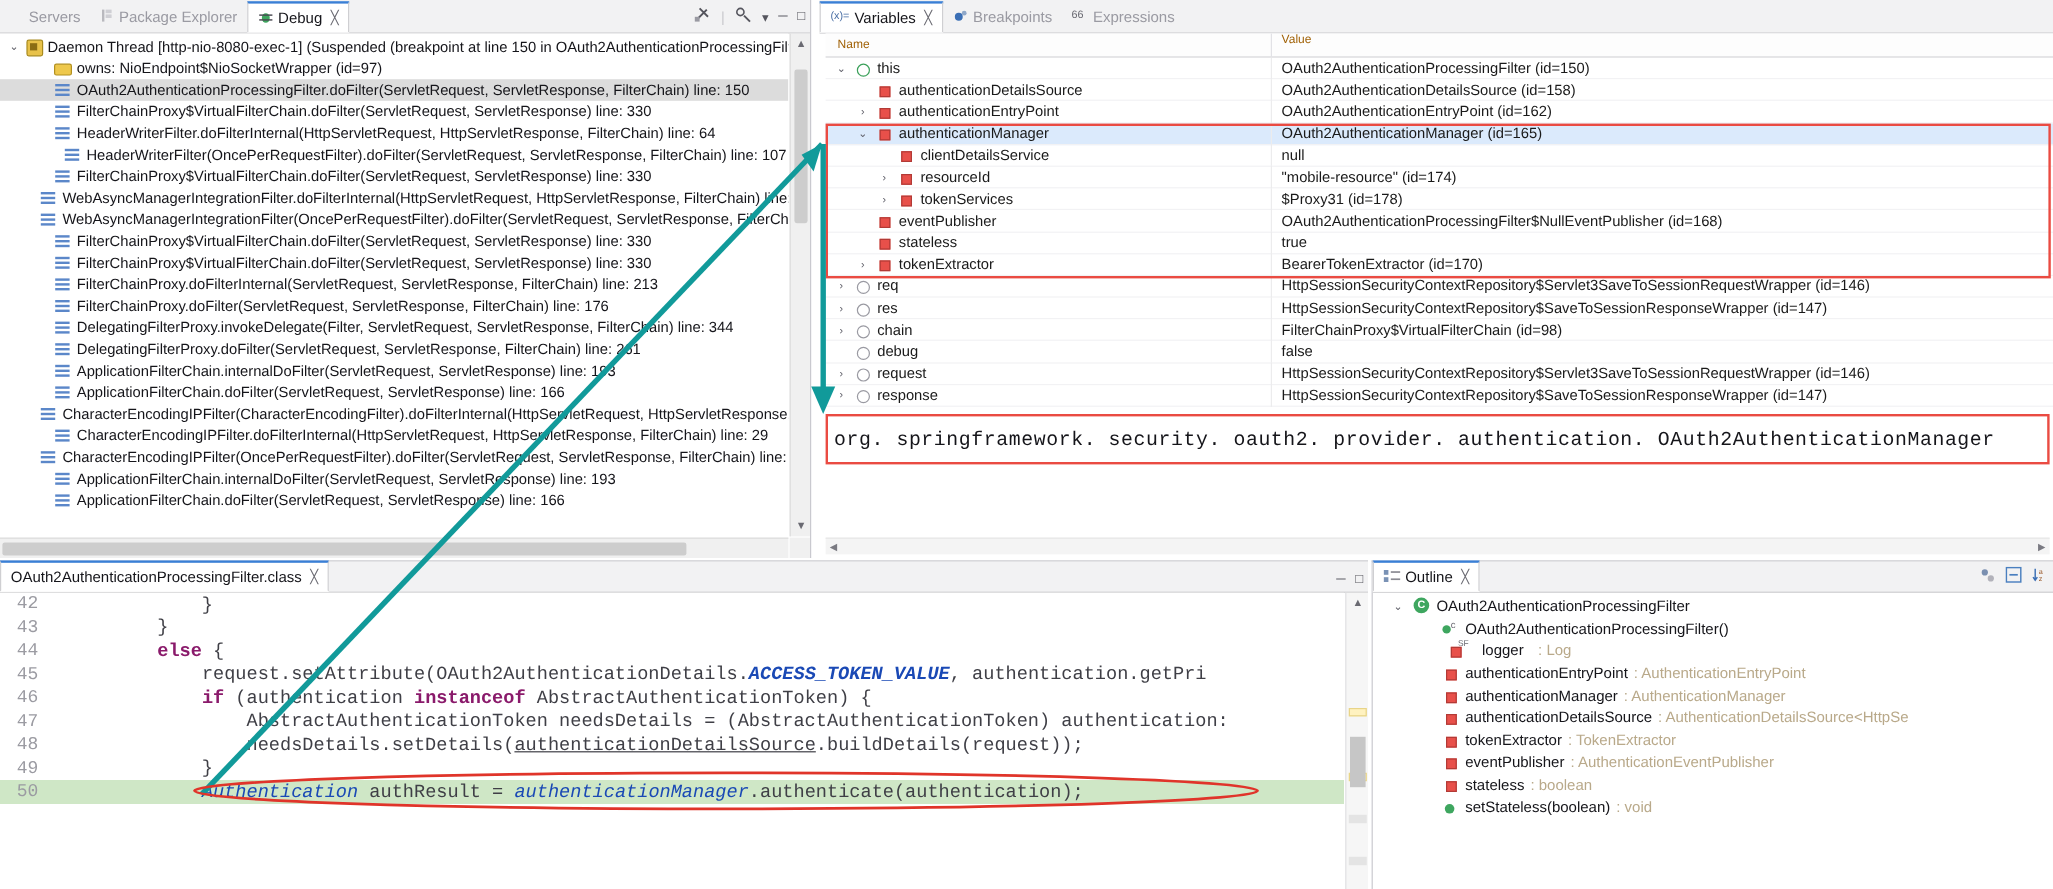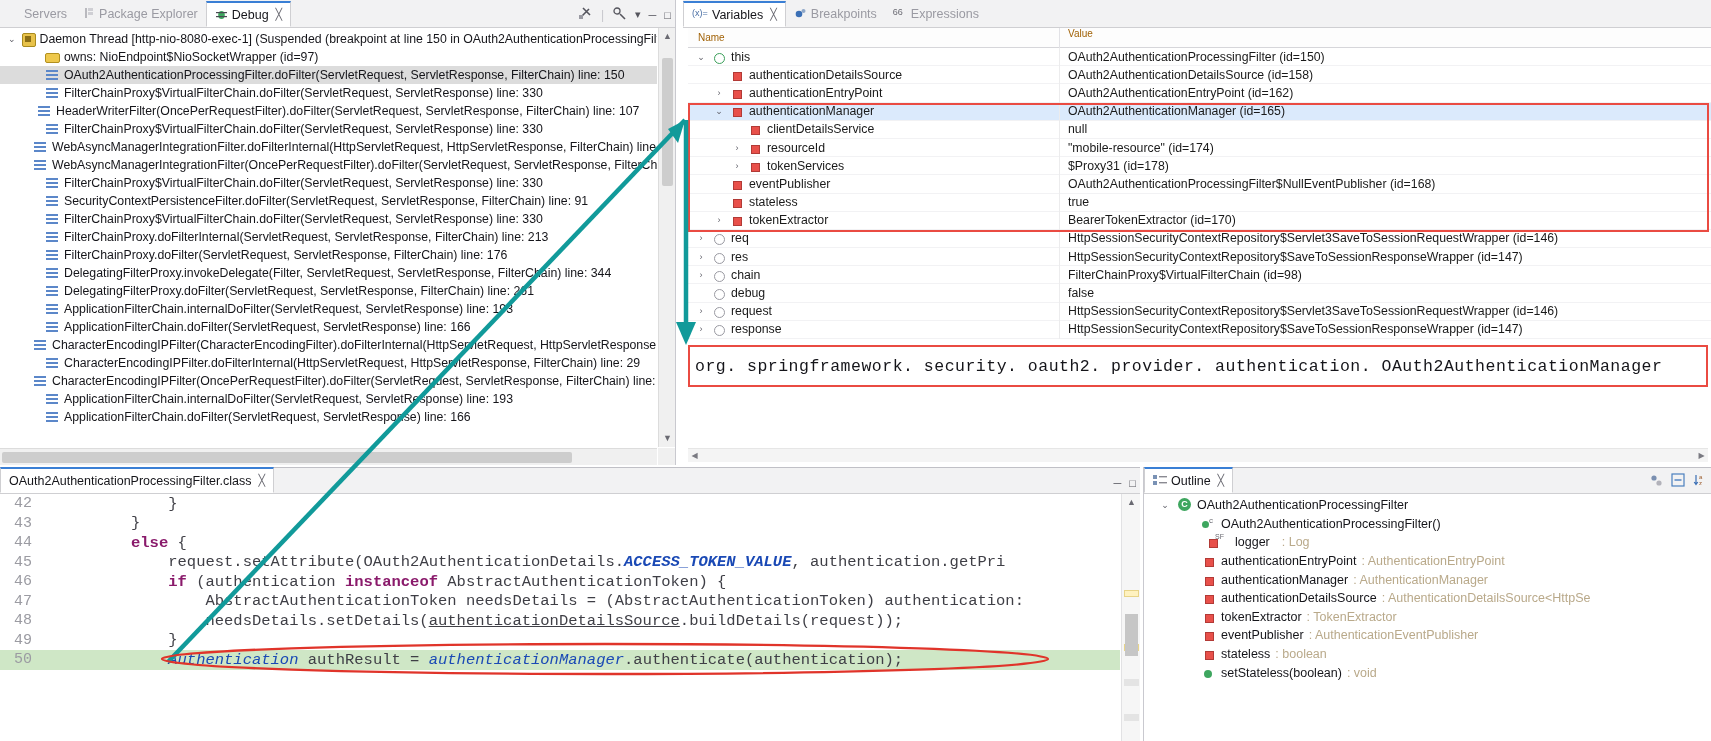--- a/index.html
+++ b/index.html
@@ -321,21 +321,26 @@
         <div class="stackrow sel" style="padding-left: 28px;">
           <span class="twisty"></span>
           <span class="ico ico-frame"></span>
           <span>OAuth2AuthenticationProcessingFilter.doFilter(ServletRequest, ServletResponse, FilterChain) line: 150</span>
         </div>
         <div class="stackrow" style="padding-left: 28px;">
           <span class="twisty"></span>
           <span class="ico ico-frame"></span>
           <span>FilterChainProxy$VirtualFilterChain.doFilter(ServletRequest, ServletResponse) line: 330</span>
         </div>
-        <div class="stackrow" style="padding-left: 20px; align-items: center;">
+        <div class="stackrow" style="padding-left: 28px;">
+          <span class="twisty"></span>
+          <span class="ico ico-frame"></span>
+          <span>HeaderWriterFilter.doFilterInternal(HttpServletRequest, HttpServletResponse, FilterChain) line: 64</span>
+        </div>
+        <div class="stackrow" style="padding-left: 36px; align-items: center;">
           <span class="twisty"></span>
           <span class="ico ico-frame"></span>
           <span>HeaderWriterFilter(OncePerRequestFilter).doFilter(ServletRequest, ServletResponse, FilterChain) line: 107</span>
         </div>
         <div class="stackrow" style="padding-left: 28px;">
           <span class="twisty"></span>
           <span class="ico ico-frame"></span>
           <span>FilterChainProxy$VirtualFilterChain.doFilter(ServletRequest, ServletResponse) line: 330</span>
         </div>
         <div class="stackrow" style="padding-left: 28px;">
@@ -345,25 +350,20 @@
         </div>
         <div class="stackrow" style="padding-left: 28px;">
           <span class="twisty"></span>
           <span class="ico ico-frame"></span>
           <span>WebAsyncManagerIntegrationFilter(OncePerRequestFilter).doFilter(ServletRequest, ServletResponse, FilterChain)</span>
         </div>
         <div class="stackrow" style="padding-left: 28px;">
           <span class="twisty"></span>
           <span class="ico ico-frame"></span>
           <span>FilterChainProxy$VirtualFilterChain.doFilter(ServletRequest, ServletResponse) line: 330</span>
-        </div>
-        <div class="stackrow" style="padding-left: 28px;">
-          <span class="twisty"></span>
-          <span class="ico ico-frame"></span>
-          <span>SecurityContextPersistenceFilter.doFilter(ServletRequest, ServletResponse, FilterChain) line: 91</span>
         </div>
         <div class="stackrow" style="padding-left: 28px;">
           <span class="twisty"></span>
           <span class="ico ico-frame"></span>
           <span>FilterChainProxy$VirtualFilterChain.doFilter(ServletRequest, ServletResponse) line: 330</span>
         </div>
         <div class="stackrow" style="padding-left: 28px;">
           <span class="twisty"></span>
           <span class="ico ico-frame"></span>
           <span>FilterChainProxy.doFilterInternal(ServletRequest, ServletResponse, FilterChain) line: 213</span>

